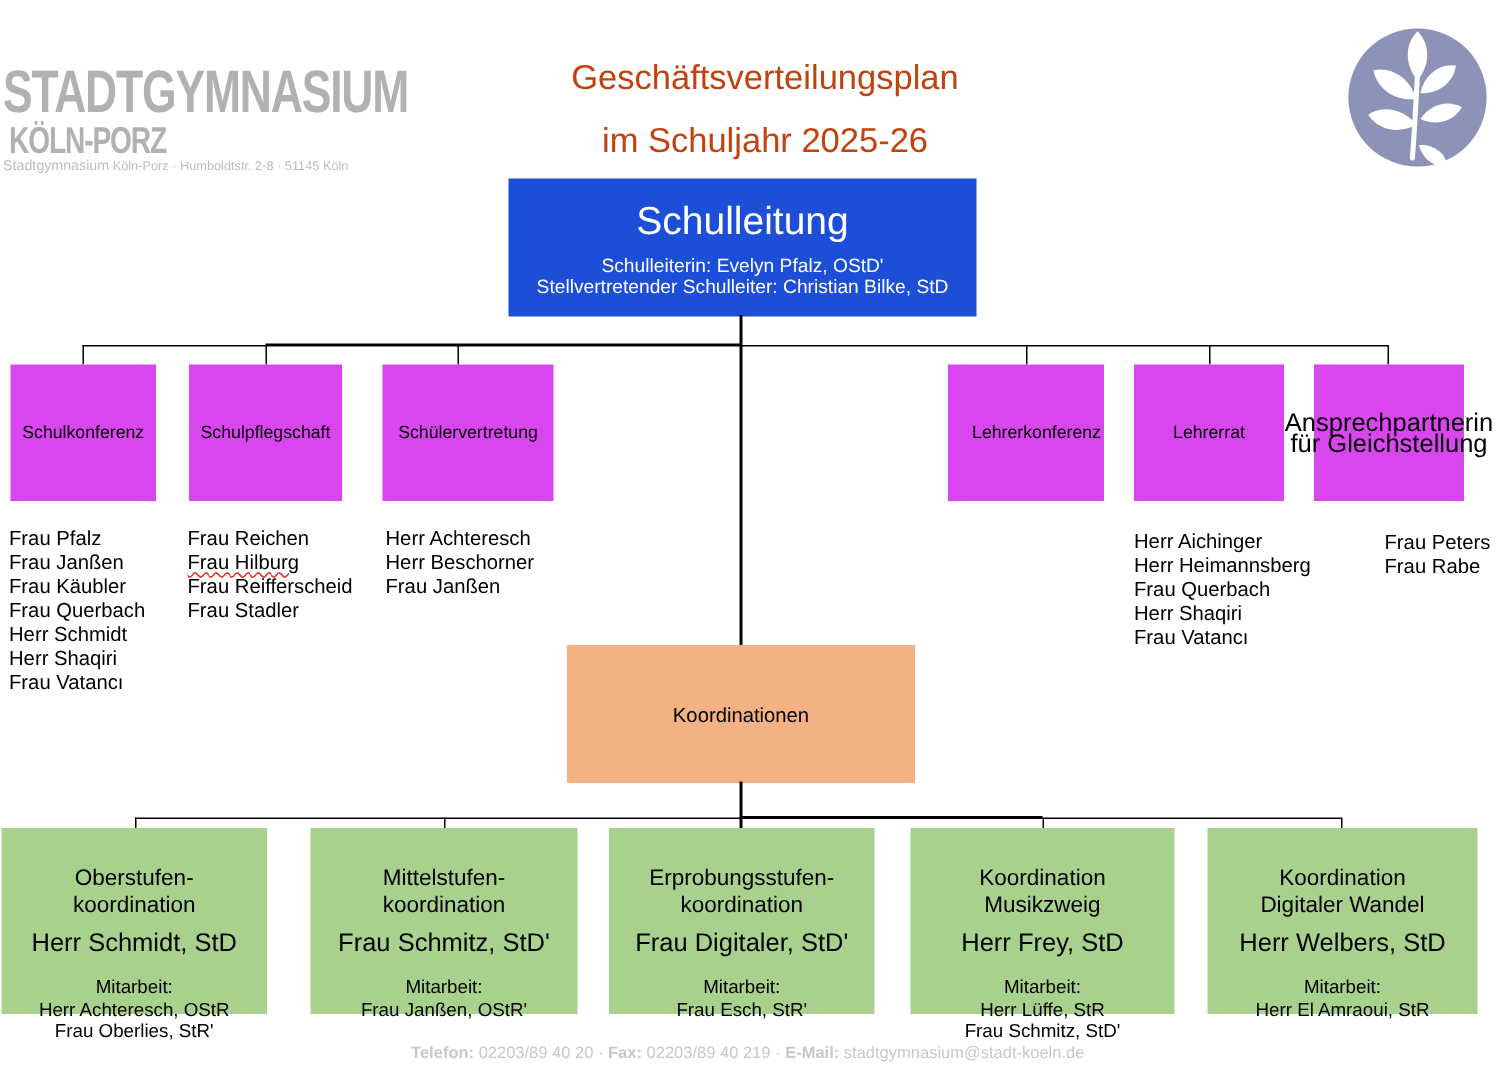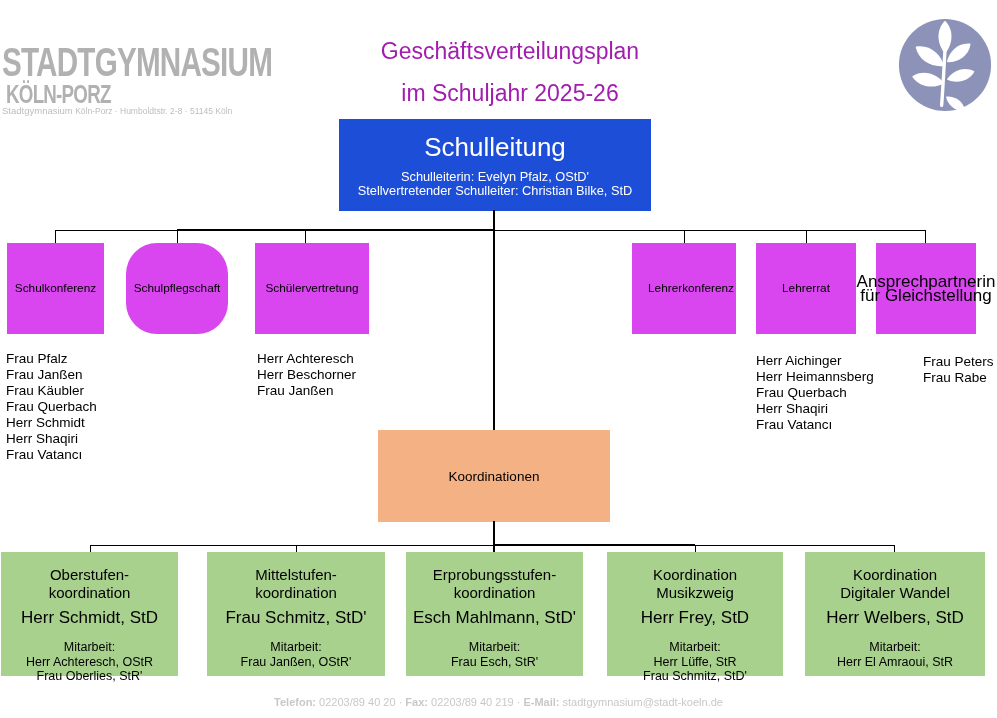--- a/index.html
+++ b/index.html
@@ -7,32 +7,32 @@
     position:relative;width:997px;height:718px;background:#ffffff;overflow:hidden;
     font-family:"Liberation Sans","DejaVu Sans",sans-serif;color:#000;
   }
   
   .logo-main{position:absolute;left:2px;top:40px;font-size:38px;font-weight:700;color:#b1b1b1;
     letter-spacing:-1px;transform:scale(0.78,1.05);transform-origin:0 0;white-space:nowrap;}
   .logo-sub{position:absolute;left:6px;top:80px;font-size:25px;font-weight:700;color:#b1b1b1;
     letter-spacing:-1px;transform:scale(0.75,1);transform-origin:0 0;white-space:nowrap;}
   .logo-address{position:absolute;left:2px;top:105px;font-size:8.5px;color:#bdbdbd;white-space:nowrap;}
   .logo-address .addr-name{font-size:9.5px;}
-  .doc-title{position:absolute;left:325px;top:30px;width:370px;text-align:center;color:#a21caf;
+  .doc-title{position:absolute;left:325px;top:30px;width:370px;text-align:center;color:#c2410c;
     font-size:23px;line-height:42px;font-weight:400;}
   .emblem{position:absolute;left:897px;top:17px;width:96px;height:96px;}
   
   .box{position:absolute;box-sizing:border-box;display:flex;flex-direction:column;
     align-items:center;justify-content:center;text-align:center;}
   .blue-box{left:339px;top:119px;width:312px;height:92px;background:#1d4ed8;color:#ffffff;}
   .blue-box .bb-title{font-size:26px;line-height:30px;margin-bottom:8px;}
   .blue-box .bb-sub{font-size:12.8px;line-height:14.5px;}
   .ybox{top:243px;height:91px;background:#d946ef;font-size:11.8px;line-height:13.5px;padding:0 2px;}
   .obox{left:378px;top:430px;width:232px;height:92px;background:#f4b183;font-size:13.5px;}
-  .gbox{top:552px;height:124px;background:#a9d18e;justify-content:flex-start;padding-top:14px;}
+  .gbox{top:552px;height:124px;background:#a9d18e;justify-content:flex-start;padding-top:25px;}
   .gbox .g-title{font-size:15px;line-height:17.5px;}
   .gbox .g-lead{font-size:17px;margin-top:7px;}
   .gbox .g-mit{font-size:12.5px;line-height:14.5px;margin-top:12px;}
   
   .mlist{position:absolute;font-size:13.5px;line-height:16px;white-space:nowrap;}
   .misspelled{text-decoration:underline;text-decoration-style:wavy;text-decoration-color:#e2372b;
     text-decoration-thickness:1px;text-underline-offset:2px;}
   
   .line{position:absolute;background:#000;}
   
@@ -84,21 +84,21 @@
   <div class="line" style="left:177px;top:230px;width:1px;height:13px;"></div>
   <div class="line" style="left:305px;top:230px;width:1px;height:13px;"></div>
   <div class="line" style="left:684px;top:230px;width:1px;height:13px;"></div>
   <div class="line" style="left:806px;top:230px;width:1px;height:13px;"></div>
   <div class="line" style="left:925px;top:230px;width:1px;height:13px;"></div>
   <div class="line" style="left:493px;top:230px;width:2px;height:200px;"></div>
 
   <div class="box ybox" style="left:7px;width:97px;">
       <span>Schulkonferenz</span>
     </div>
-  <div class="box ybox" style="left:126px;width:102px;border-radius:31px;">
+  <div class="box ybox" style="left:126px;width:102px;">
       <span>Schulpflegschaft</span>
     </div>
   <div class="box ybox" style="left:255px;width:114px;">
       <span>Schülervertretung</span>
     </div>
   <div class="box ybox" style="left:632px;width:104px;padding-left:16px;">
       <span>Lehrerkonferenz</span>
     </div>
   <div class="box ybox" style="left:756px;width:100px;">
       <span>Lehrerrat</span>
@@ -109,20 +109,26 @@
 
   <div class="mlist" style="left:6px;top:351px;">
     <div>Frau Pfalz</div>
     <div>Frau Janßen</div>
     <div>Frau Käubler</div>
     <div>Frau Querbach</div>
     <div>Herr Schmidt</div>
     <div>Herr Shaqiri</div>
     <div>Frau Vatancı</div>
   </div>
+  <div class="mlist" style="left:125px;top:351px;">
+    <div>Frau Reichen</div>
+    <div class="misspelled">Frau Hilburg</div>
+    <div>Frau Reifferscheid</div>
+    <div>Frau Stadler</div>
+  </div>
   <div class="mlist" style="left:257px;top:351px;">
     <div>Herr Achteresch</div>
     <div>Herr Beschorner</div>
     <div>Frau Janßen</div>
   </div>
   <div class="mlist" style="left:756px;top:353px;">
     <div>Herr Aichinger</div>
     <div>Herr Heimannsberg</div>
     <div>Frau Querbach</div>
     <div>Herr Shaqiri</div>
@@ -167,21 +173,21 @@
     <div class="g-mit">
         <div>Mitarbeit:</div>
         <div>Frau Janßen, OStR'</div>
       </div>
   </div>
   <div class="box gbox" style="left:406px;width:177px;">
     <div class="g-title">
         <div>Erprobungsstufen-</div>
         <div>koordination</div>
       </div>
-    <div class="g-lead">Esch Mahlmann, StD'</div>
+    <div class="g-lead">Frau Digitaler, StD'</div>
     <div class="g-mit">
         <div>Mitarbeit:</div>
         <div>Frau Esch, StR'</div>
       </div>
   </div>
   <div class="box gbox" style="left:607px;width:176px;">
     <div class="g-title">
         <div>Koordination</div>
         <div>Musikzweig</div>
       </div>

